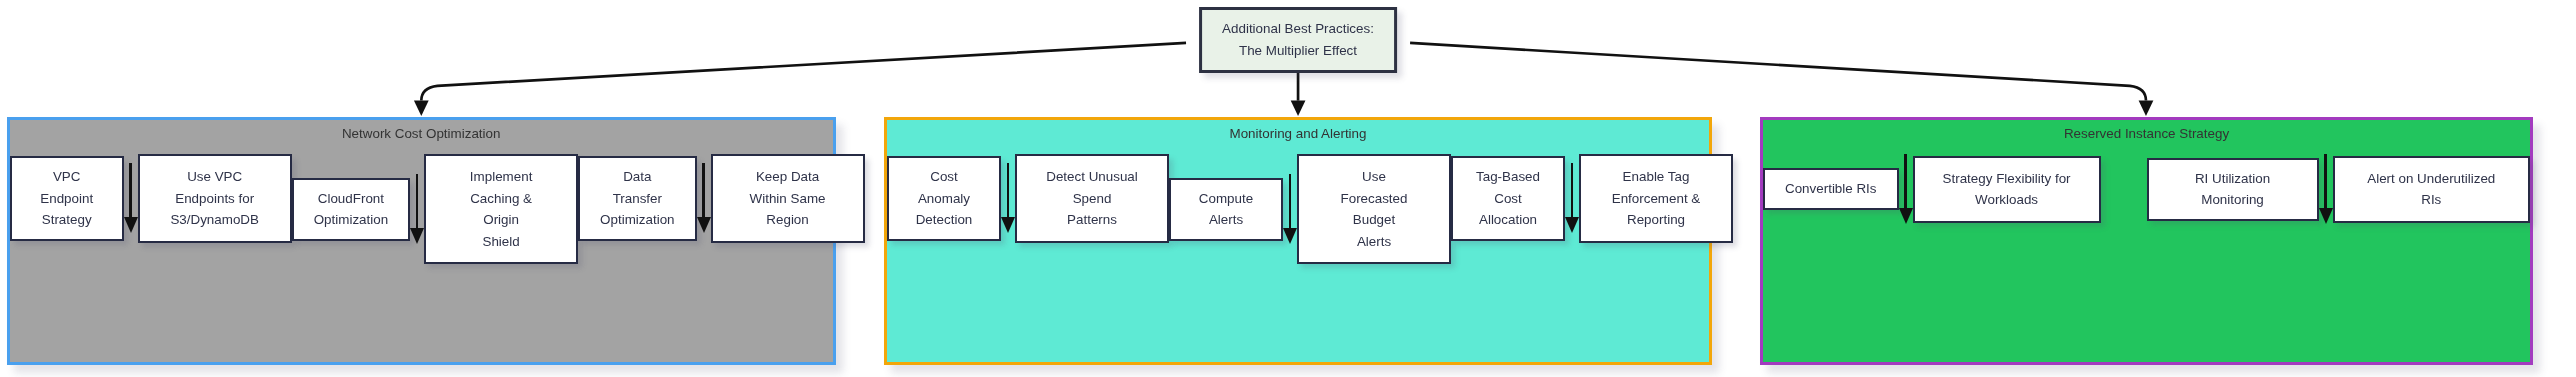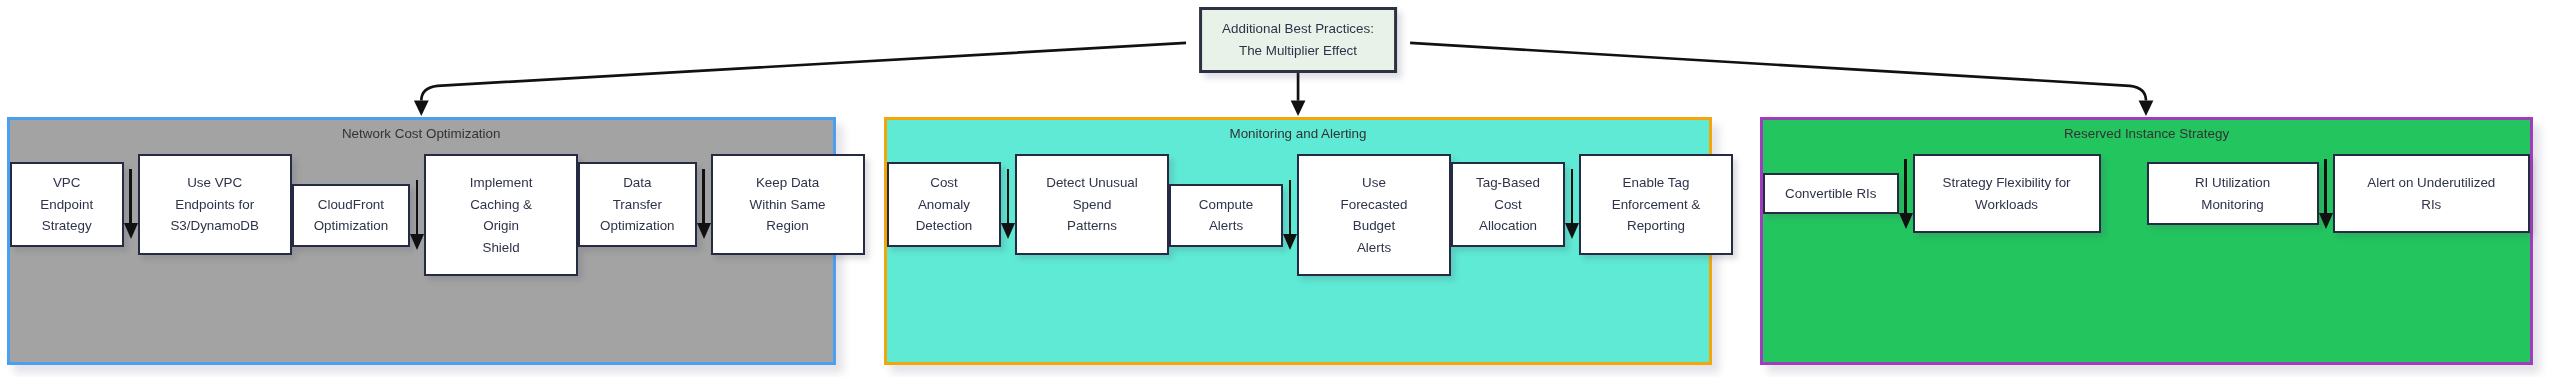--- a/index.html
+++ b/index.html
@@ -47,21 +47,21 @@
   }
   .node{
     background:var(--node-fill,#fff);
     border:2.7px solid var(--node-border,#262b44);
     color:var(--node-text,#2f3349);
     font-size:13.4px;line-height:21.5px;text-align:center;white-space:pre-line;
     box-shadow:4px 4.7px 5.4px rgba(80,80,110,.2);
     box-sizing:border-box;
   }
   .node.top{padding:8px 20px;min-width:114px;}
-  .node.bottom{padding:16px 28px;min-width:154px;}
+  .node.bottom{padding:10px 28px;min-width:154px;}
 
   .arrow{height:70px;display:flex;flex-direction:column;align-items:center;}
   .arrow .shaft{width:2.7px;flex:1;background:var(--edge,#111);}
   .arrow .head{
     width:0;height:0;
     border-left:7.4px solid transparent;border-right:7.4px solid transparent;
     border-top:16px solid var(--edge,#111);
   }
 </style>
 </head>

